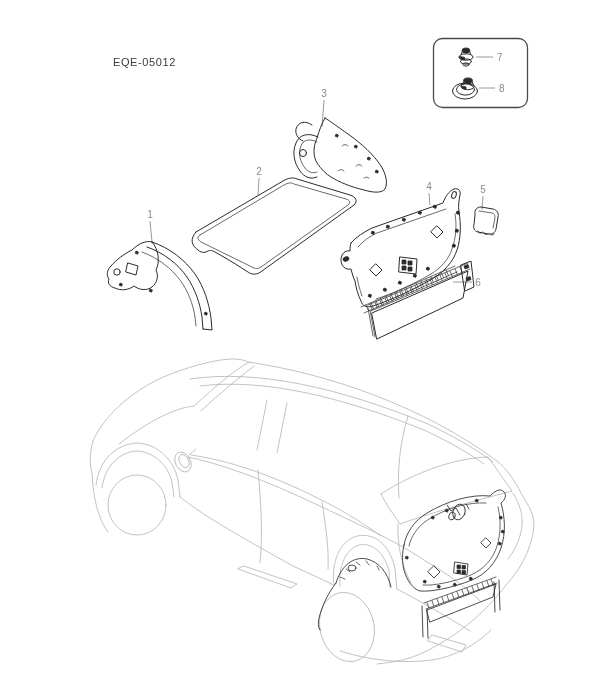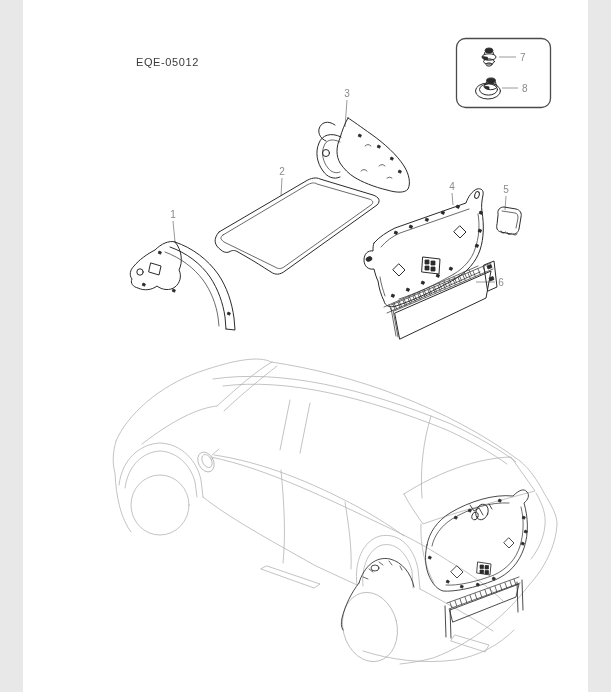--- a/index.html
+++ b/index.html
@@ -7,21 +7,21 @@
     --car-line:#b4b4b4;
     --label-text:#8a8a8a;
     --leader-line:#8f8f8f;
     --code-text:#3a3a3a;
     --box-line:#4a4a4a;
     --page-bg:#ffffff;
   }
   html,body{margin:0;padding:0;}
   body{background:#e8e8e8;font-family:"Liberation Sans",sans-serif;}
   .page{
-    position:relative;width:565px;height:692px;margin:0 auto;
+    position:relative;width:611px;height:692px;margin:0 auto;
     background:var(--page-bg);overflow:hidden;
   }
   svg{position:absolute;left:0;top:0;}
   .code-text{font-family:"Liberation Sans",sans-serif;font-size:11px;letter-spacing:.6px;fill:var(--code-text);}
   .callout-num{font-family:"Liberation Sans",sans-serif;font-size:10px;fill:var(--label-text);}
   .leader{stroke:var(--leader-line);stroke-width:.9;fill:none;}
   .box{stroke:var(--box-line);stroke-width:1.3;fill:none;}
   .p{stroke:var(--part-line);stroke-width:1;fill:none;stroke-linecap:round;stroke-linejoin:round;}
   .pt{stroke:var(--part-line);stroke-width:.7;fill:none;stroke-linecap:round;}
   .pf{stroke:var(--part-line);stroke-width:.8;fill:var(--part-line);}

